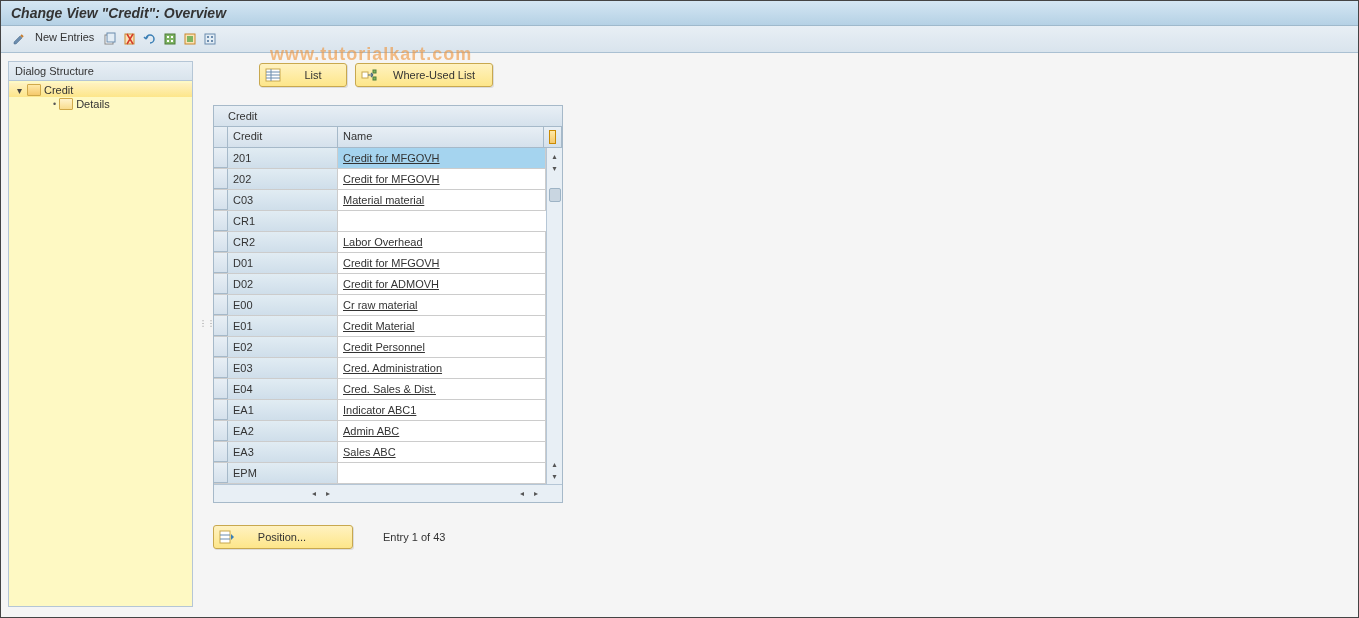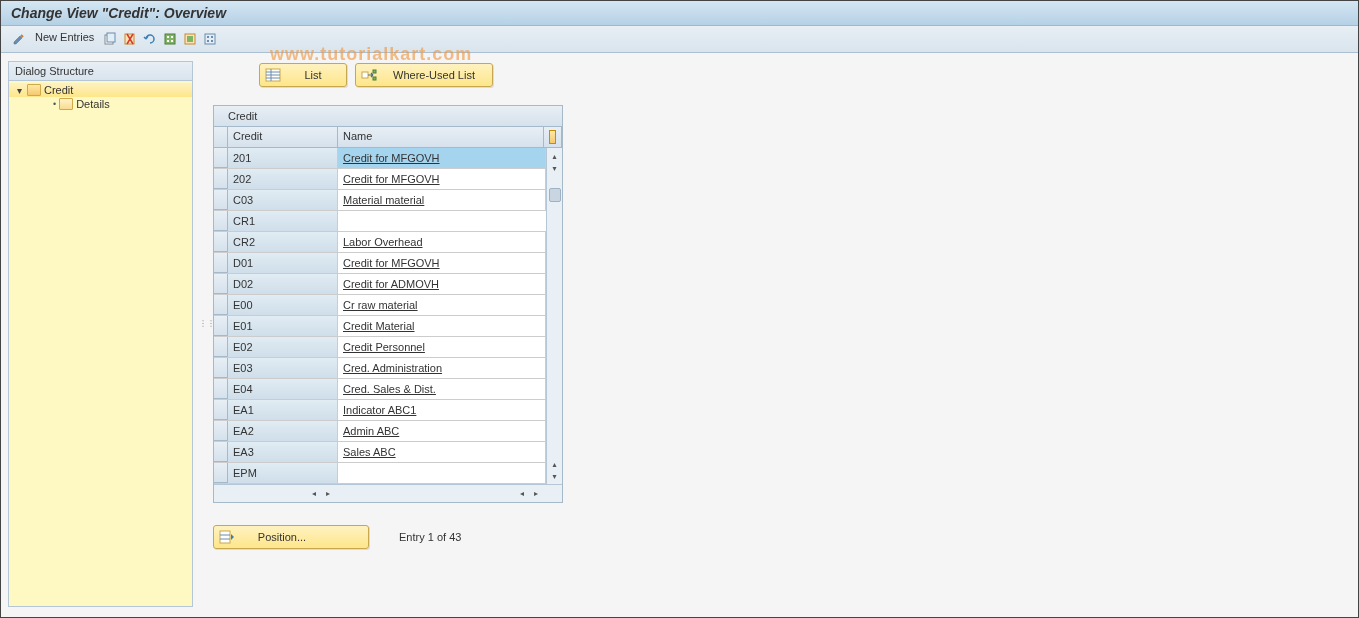--- a/index.html
+++ b/index.html
@@ -301,21 +301,21 @@
         <div class="hscroll-sep"></div>
         <div class="hscroll">
           <span class="harrow">◂</span>
           <span class="harrow">▸</span>
         </div>
         <div style="width:16px;"></div>
       </div>
     </div>
 
     <div class="bottom-row">
-      <div class="sap-button" style="width:156px;">
+      <div class="sap-button" style="width:140px;">
         <span class="btn-icon">
           <svg width="16" height="14" viewBox="0 0 16 14">
               <rect x="1" y="1" width="10" height="12" fill="#fff" stroke="#c8a84f"></rect>
               <line x1="1" y1="5" x2="11" y2="5" stroke="#6b8cae"></line>
               <line x1="1" y1="9" x2="11" y2="9" stroke="#6b8cae"></line>
               <path d="M12 4 L15 7 L12 10 Z" fill="#3b7fb5"></path>
             </svg>
         </span>
         <span class="btn-text" style="min-width:80px;">Position...</span>
       </div>

